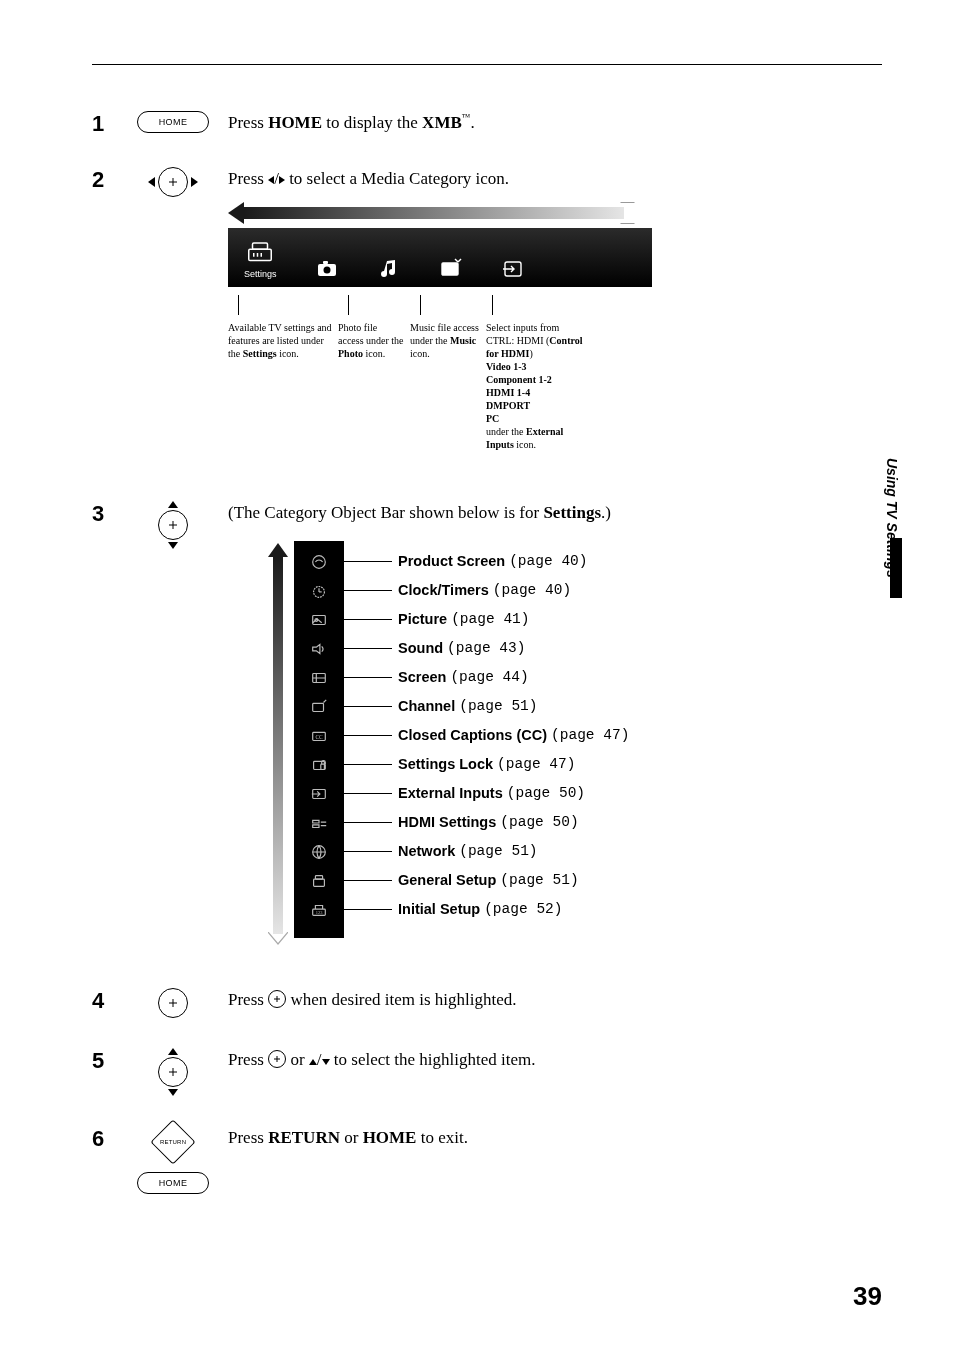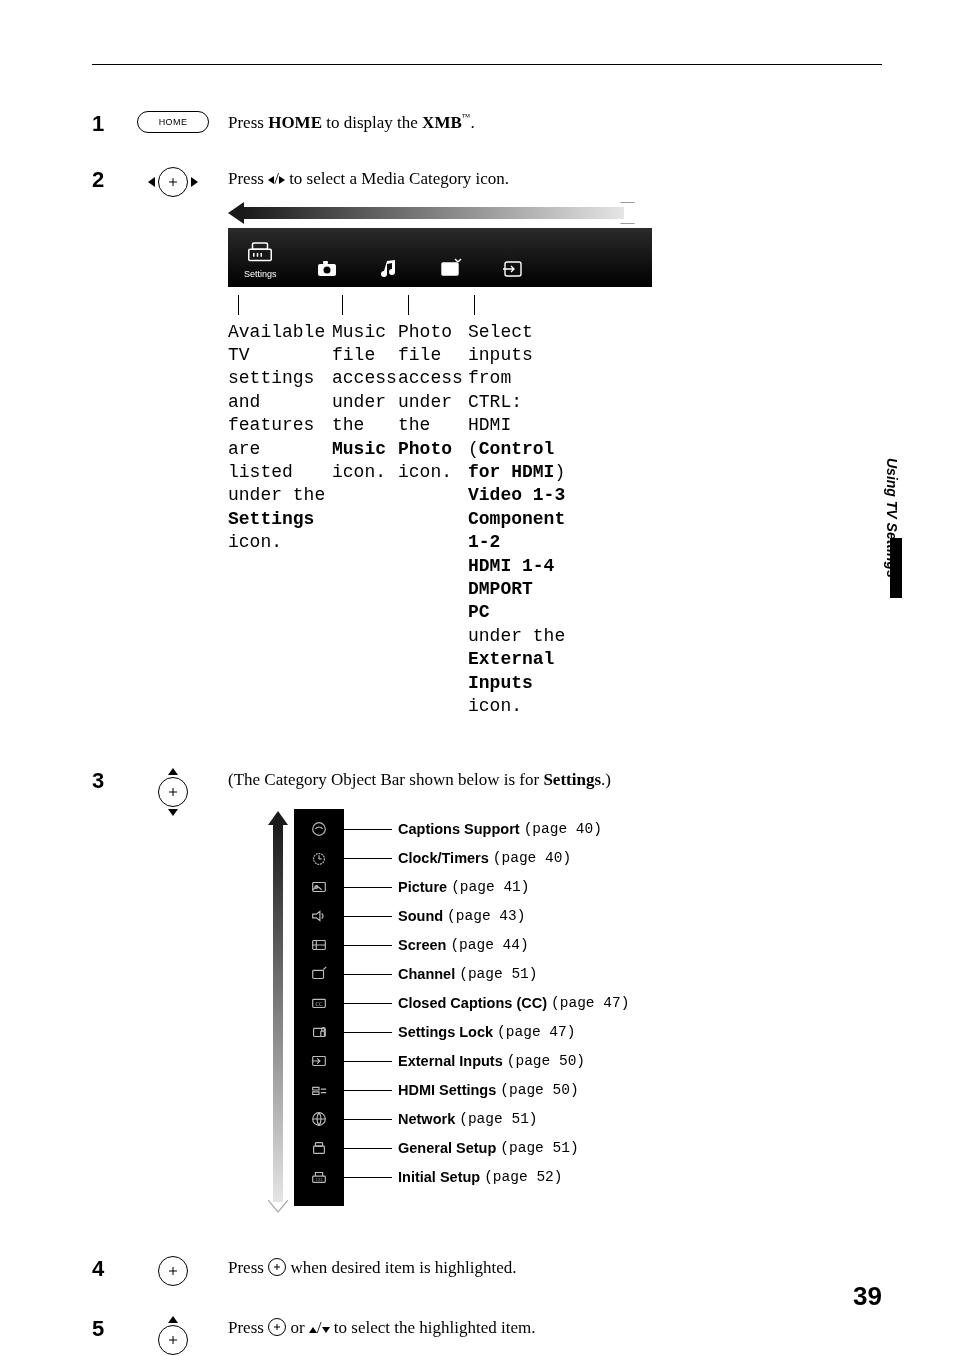--- a/index.html
+++ b/index.html
@@ -51,21 +51,21 @@
   .arrow-band .shaft { height:12px; width:380px; background:linear-gradient(to right,#1a1a1a,#e5e5e5); margin-top:5px; float:left; }
   .arrow-band .open-head { width:14px; height:22px; position:relative; float:left; margin-left:-4px; }
   .arrow-band .open-head::before { content:""; position:absolute; left:0; top:0; width:14px; height:11px; border-top:1px solid #999; transform:skewX(45deg); transform-origin:0 0; }
   .arrow-band .open-head::after  { content:""; position:absolute; left:0; bottom:0; width:14px; height:11px; border-bottom:1px solid #999; transform:skewX(-45deg); transform-origin:0 100%; }
 
   .xmb-bar { width: 424px; background: linear-gradient(#2b2b2b,#000); padding:10px 16px 6px; display:flex; align-items:flex-end; gap:38px; color:#fff; font-family: Arial, sans-serif; }
   .xmb-bar .cat { display:flex; flex-direction:column; align-items:center; font-size:9px; }
   .xmb-bar svg { width:24px; height:24px; }
   .xmb-bar .cat.settings svg { width:30px; height:30px; }
 
-  .cat-table { display: grid; grid-template-columns: 104px 66px 70px 98px 230px; font-size: 18px; font-family: Liberation Mono, monospace; margin-top:8px;}
+  .cat-table { display: grid; grid-template-columns: 104px 66px 70px 98px 230px; column-gap: 6px; font-size: 10px; font-family: Liberation Serif, serif; margin-top:8px;}
   .cat-table > div { position: relative; padding-top: 26px; line-height: 1.3; }
   .cat-table > div::before { content:""; position:absolute; top:0; left:10px; width:1px; height:20px; background:#000;}
   .cat-table .ext::before { left:6px; }
 
   
   .fig3 { margin-top: 16px; display:flex; gap:0; align-items:stretch; }
   .arrow-col { display:flex; flex-direction:column; align-items:center; justify-content:space-between; min-height: 376px; padding:2px 6px 4px 0;}
   .arrow-col .up-head { width:0;height:0; border-left:10px solid transparent; border-right:10px solid transparent; border-bottom:14px solid #1a1a1a;}
   .arrow-col .shaft { width:10px; flex:1; background:linear-gradient(#1a1a1a,#e5e5e5); margin:0;}
   .arrow-col .dn-head { width:0;height:0; position:relative; }
@@ -163,22 +163,22 @@
             <div class="cat">
               <svg viewBox="0 0 24 24" fill="none" stroke="#fff" stroke-width="1.4">
                   <rect x="4" y="5" width="16" height="14" rx="2"></rect>
                   <path d="M2 12 H12 M10 9 L13 12 L10 15" fill="none"></path>
                 </svg>
             </div>
           </div>
 
           <div class="cat-table">
             <div><span>Available TV settings and features are listed under the </span><b>Settings</b><span> icon.</span></div>
+            <div><span>Photo file access under the </span><b>Photo</b><span> icon.</span></div>
             <div><span>Music file access under the </span><b>Music</b><span> icon.</span></div>
-            <div><span>Photo file access under the </span><b>Photo</b><span> icon.</span></div>
             <div class="ext">
               <span>Select inputs from</span><br>
               <span>CTRL: HDMI (</span><b>Control for HDMI</b><span>)</span><br>
               <b>Video 1-3</b><br>
               <b>Component 1-2</b><br>
               <b>HDMI 1-4</b><br>
               <b>DMPORT</b><br>
               <b>PC</b><br>
               <span>under the </span><b>External Inputs</b><span> icon.</span>
             </div>
@@ -289,21 +289,21 @@
                 <svg viewBox="0 0 20 20" fill="none" stroke="#bbb" stroke-width="1.3">
                   <rect x="3" y="9" width="14" height="7" rx="1"></rect>
                   <path d="M6 9V5h8v4"></path>
                   <text x="10" y="14.5" font-size="5" fill="#bbb" stroke="none" text-anchor="middle">123</text>
                 </svg>
               </div>
           </div>
           <div class="legend">
             <div class="legend-row">
                 <span class="lead"></span>
-                <b>Captions Support</b>
+                <b>Product Screen</b>
                 <span class="pg">(page 40)</span>
               </div>
             <div class="legend-row">
                 <span class="lead"></span>
                 <b>Clock/Timers</b>
                 <span class="pg">(page 40)</span>
               </div>
             <div class="legend-row">
                 <span class="lead"></span>
                 <b>Picture</b>

